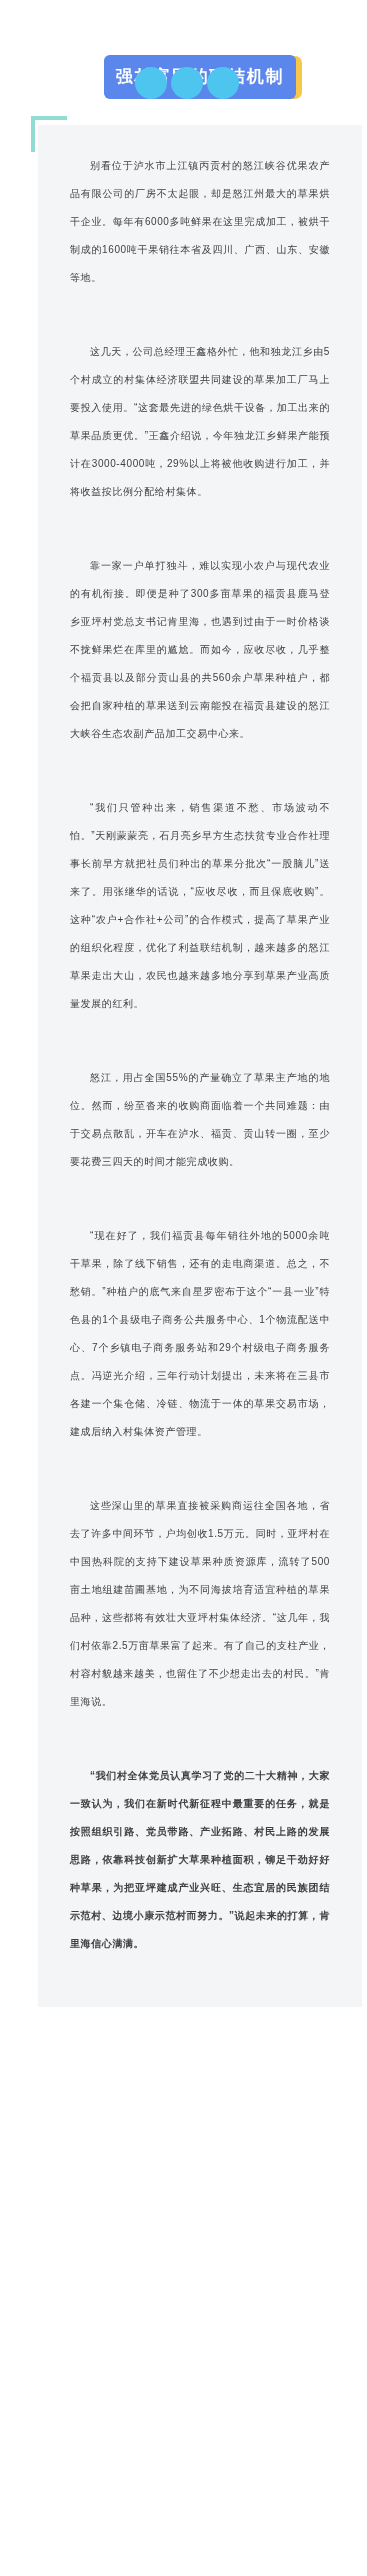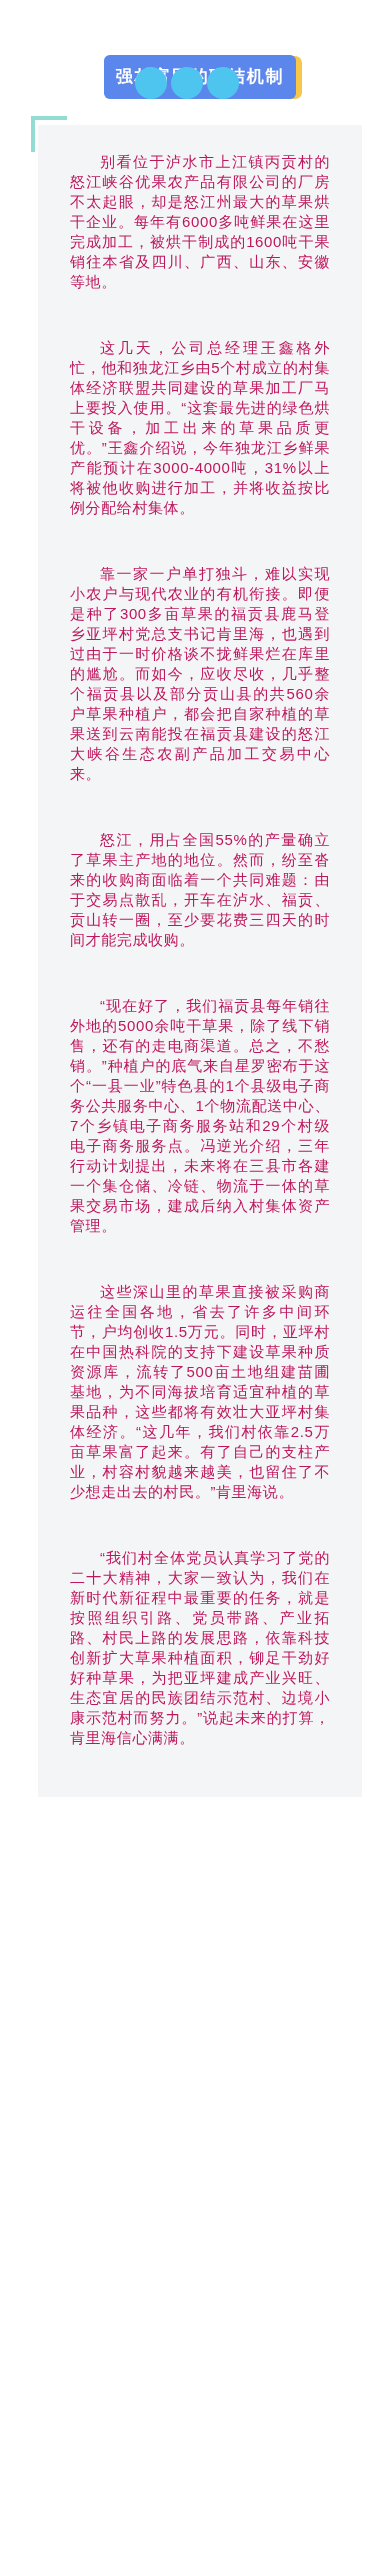--- a/index.html
+++ b/index.html
@@ -87,30 +87,30 @@
     padding: 11.3px 16px 33px;
   }
   .card-bracket {
     position: absolute;
     top: -9px; left: -6.8px;
     width: 15.3px; height: 15.3px;
     border-top: 4px solid #92dcd3;
     border-left: 4px solid #92dcd3;
   }
   .para {
-    font-size: 15px;
-    line-height: 20px;
+    font-size: 10px;
+    line-height: 28px;
     letter-spacing: 0.6px;
-    color: #be185d;
+    color: #404040;
     text-indent: 2em;
     text-align: justify;
     margin-bottom: 14px;
     font-weight: 500;
   }
-  .para:last-child { margin-bottom: 0; }
+  .para:last-child { margin-bottom: 0; font-weight: bold; }
 </style>
 </head>
 <body>
 
 <div class="badge-wrap">
   <span class="badge-accent"></span>
   <span class="badge-tail-yellow"></span>
   <span class="badge-tail-blue"></span>
   <div class="badge-box">
     <span class="badge-title">强村富民的联结机制</span>
@@ -119,21 +119,22 @@
     <i></i>
     <i></i>
     <i></i>
   </span>
 </div>
 
 <div class="card">
   <span class="card-bracket"></span>
 
   <p class="para">别看位于泸水市上江镇丙贡村的怒江峡谷优果农产品有限公司的厂房不太起眼，却是怒江州最大的草果烘干企业。每年有6000多吨鲜果在这里完成加工，被烘干制成的1600吨干果销往本省及四川、广西、山东、安徽等地。</p>
-  <p class="para">这几天，公司总经理王鑫格外忙，他和独龙江乡由5个村成立的村集体经济联盟共同建设的草果加工厂马上要投入使用。“这套最先进的绿色烘干设备，加工出来的草果品质更优。”王鑫介绍说，今年独龙江乡鲜果产能预计在3000-4000吨，31%以上将被他收购进行加工，并将收益按比例分配给村集体。</p>
+  <p class="para">这几天，公司总经理王鑫格外忙，他和独龙江乡由5个村成立的村集体经济联盟共同建设的草果加工厂马上要投入使用。“这套最先进的绿色烘干设备，加工出来的草果品质更优。”王鑫介绍说，今年独龙江乡鲜果产能预计在3000-4000吨，29%以上将被他收购进行加工，并将收益按比例分配给村集体。</p>
   <p class="para">靠一家一户单打独斗，难以实现小农户与现代农业的有机衔接。即便是种了300多亩草果的福贡县鹿马登乡亚坪村党总支书记肯里海，也遇到过由于一时价格谈不拢鲜果烂在库里的尴尬。而如今，应收尽收，几乎整个福贡县以及部分贡山县的共560余户草果种植户，都会把自家种植的草果送到云南能投在福贡县建设的怒江大峡谷生态农副产品加工交易中心来。</p>
+  <p class="para">“我们只管种出来，销售渠道不愁、市场波动不怕。”天刚蒙蒙亮，石月亮乡早方生态扶贫专业合作社理事长前早方就把社员们种出的草果分批次“一股脑儿”送来了。用张继华的话说，“应收尽收，而且保底收购”。这种“农户+合作社+公司”的合作模式，提高了草果产业的组织化程度，优化了利益联结机制，越来越多的怒江草果走出大山，农民也越来越多地分享到草果产业高质量发展的红利。</p>
   <p class="para">怒江，用占全国55%的产量确立了草果主产地的地位。然而，纷至沓来的收购商面临着一个共同难题：由于交易点散乱，开车在泸水、福贡、贡山转一圈，至少要花费三四天的时间才能完成收购。</p>
   <p class="para">“现在好了，我们福贡县每年销往外地的5000余吨干草果，除了线下销售，还有的走电商渠道。总之，不愁销。”种植户的底气来自星罗密布于这个“一县一业”特色县的1个县级电子商务公共服务中心、1个物流配送中心、7个乡镇电子商务服务站和29个村级电子商务服务点。冯逆光介绍，三年行动计划提出，未来将在三县市各建一个集仓储、冷链、物流于一体的草果交易市场，建成后纳入村集体资产管理。</p>
   <p class="para">这些深山里的草果直接被采购商运往全国各地，省去了许多中间环节，户均创收1.5万元。同时，亚坪村在中国热科院的支持下建设草果种质资源库，流转了500亩土地组建苗圃基地，为不同海拔培育适宜种植的草果品种，这些都将有效壮大亚坪村集体经济。“这几年，我们村依靠2.5万亩草果富了起来。有了自己的支柱产业，村容村貌越来越美，也留住了不少想走出去的村民。”肯里海说。</p>
   <p class="para">“我们村全体党员认真学习了党的二十大精神，大家一致认为，我们在新时代新征程中最重要的任务，就是按照组织引路、党员带路、产业拓路、村民上路的发展思路，依靠科技创新扩大草果种植面积，铆足干劲好好种草果，为把亚坪建成产业兴旺、生态宜居的民族团结示范村、边境小康示范村而努力。”说起未来的打算，肯里海信心满满。</p>
 
 </div>
 
 
 </body></html>

